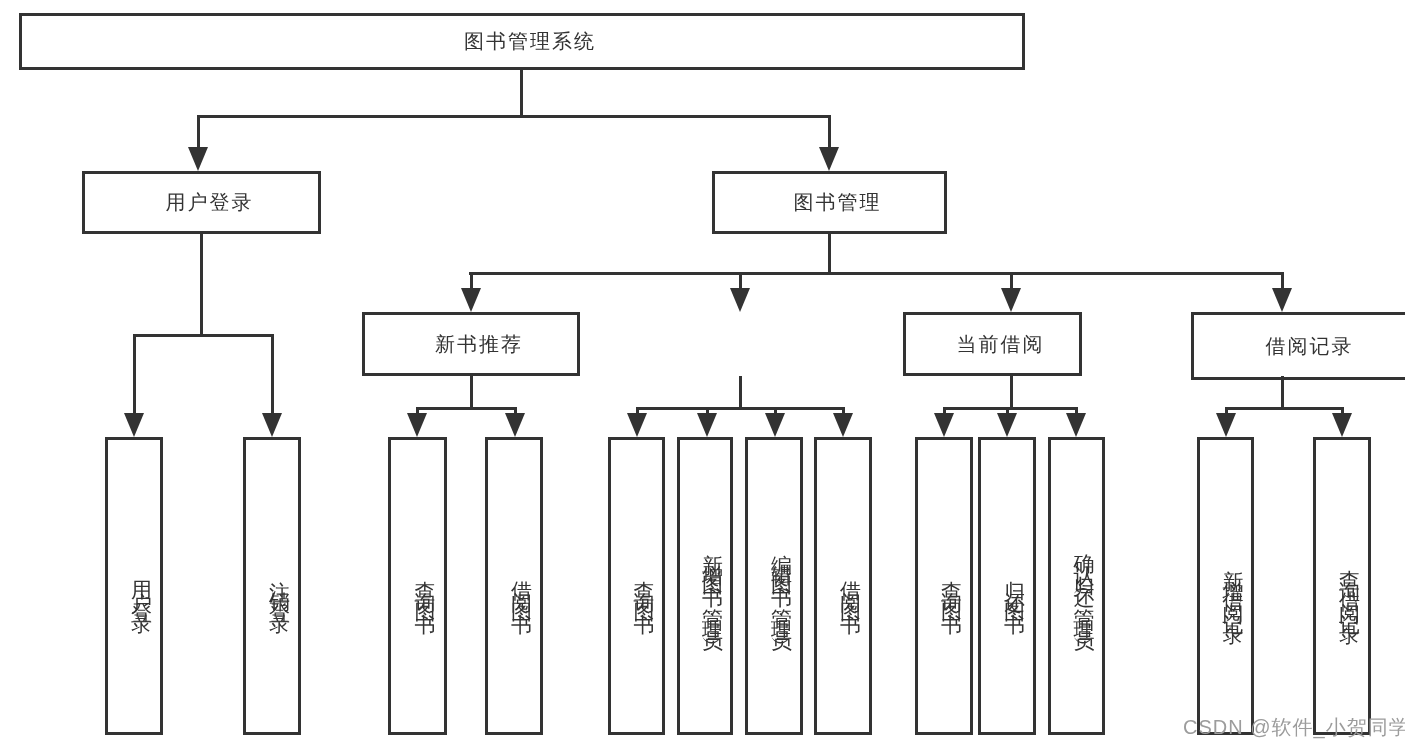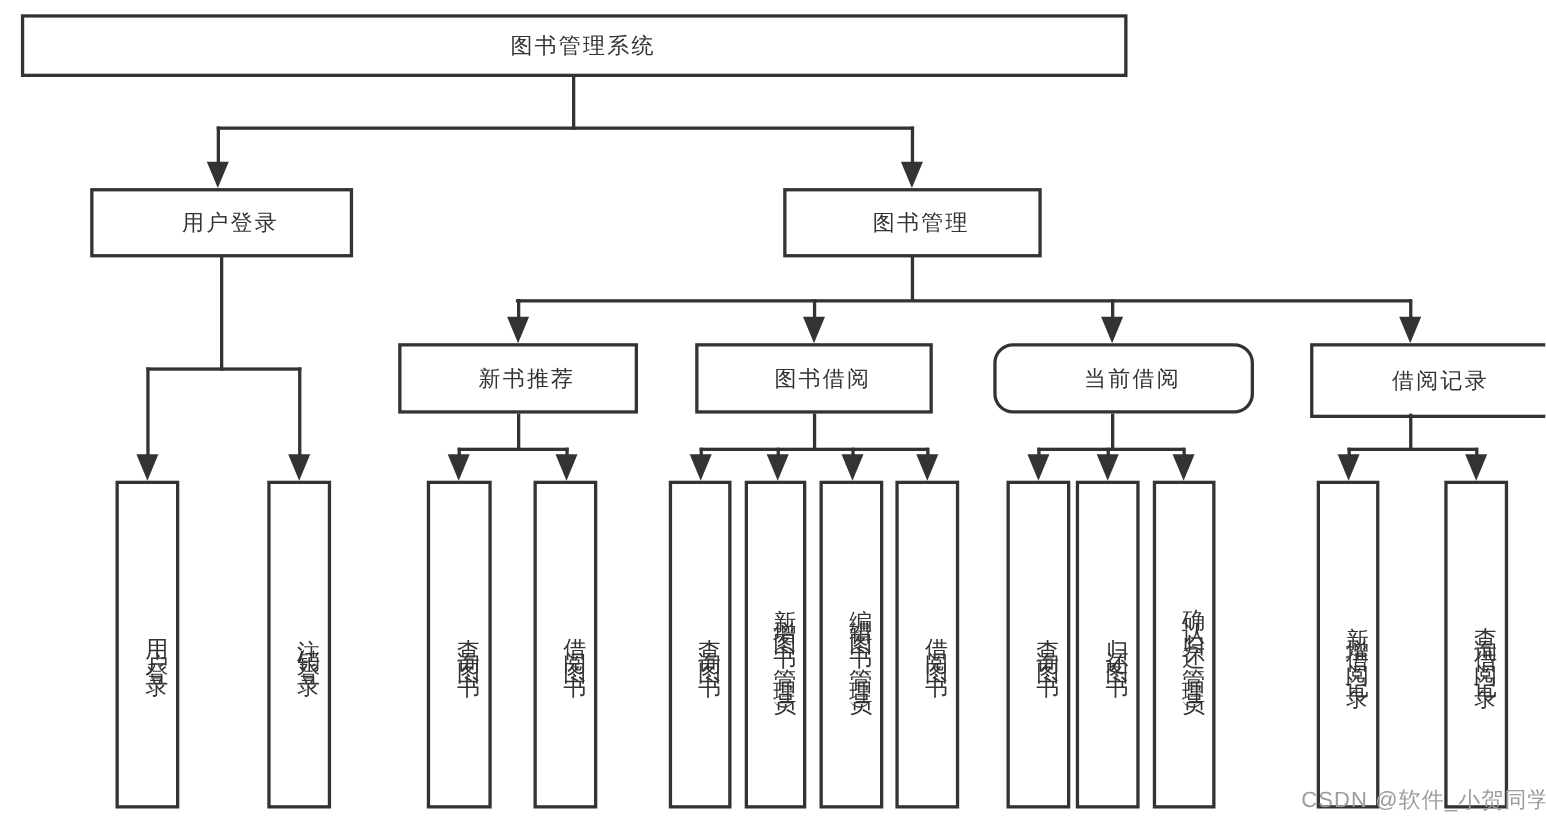--- a/index.html
+++ b/index.html
@@ -36,22 +36,21 @@
 <body>
 
 <div class="stage">
 
   <div class="box hbox" style="left:19px;top:13px;width:1006px;height:57px;">图书管理系统</div>
 
   <div class="box hbox" style="left:82px;top:171px;width:239px;height:63px;">用户登录</div>
   <div class="box hbox" style="left:362px;top:312px;width:218px;height:64px;">新书推荐</div>
 
   <div class="box hbox" style="left:712px;top:171px;width:235px;height:63px;">图书管理</div>
-  <div class="box hbox" style="left:632px;top:312px;width:216px;height:64px;">图书借阅</div>
-  <div class="box hbox" style="left:903px;top:312px;width:237px;height:64px;border-radius:18px;">当前借阅</div>
+  <div class="box hbox" style="left:903px;top:312px;width:179px;height:64px;">当前借阅</div>
   <div class="box hbox" style="left:1191px;top:312px;width:221px;height:68px;text-align:center;">借阅记录</div>
 
   <div class="box vbox" style="left:105px;top:437px;width:58px;height:298px;">用户登录</div>
   <div class="box vbox" style="left:243px;top:437px;width:58px;height:298px;">注销登录</div>
 
   <div class="box vbox" style="left:388px;top:437px;width:59px;height:298px;">查询图书</div>
   <div class="box vbox" style="left:485px;top:437px;width:58px;height:298px;">借阅图书</div>
 
   <div class="box vbox" style="left:608px;top:437px;width:57px;height:298px;">查询图书</div>
   <div class="box vbox" style="left:677px;top:437px;width:56px;height:298px;">新增图书（管理员）</div>

